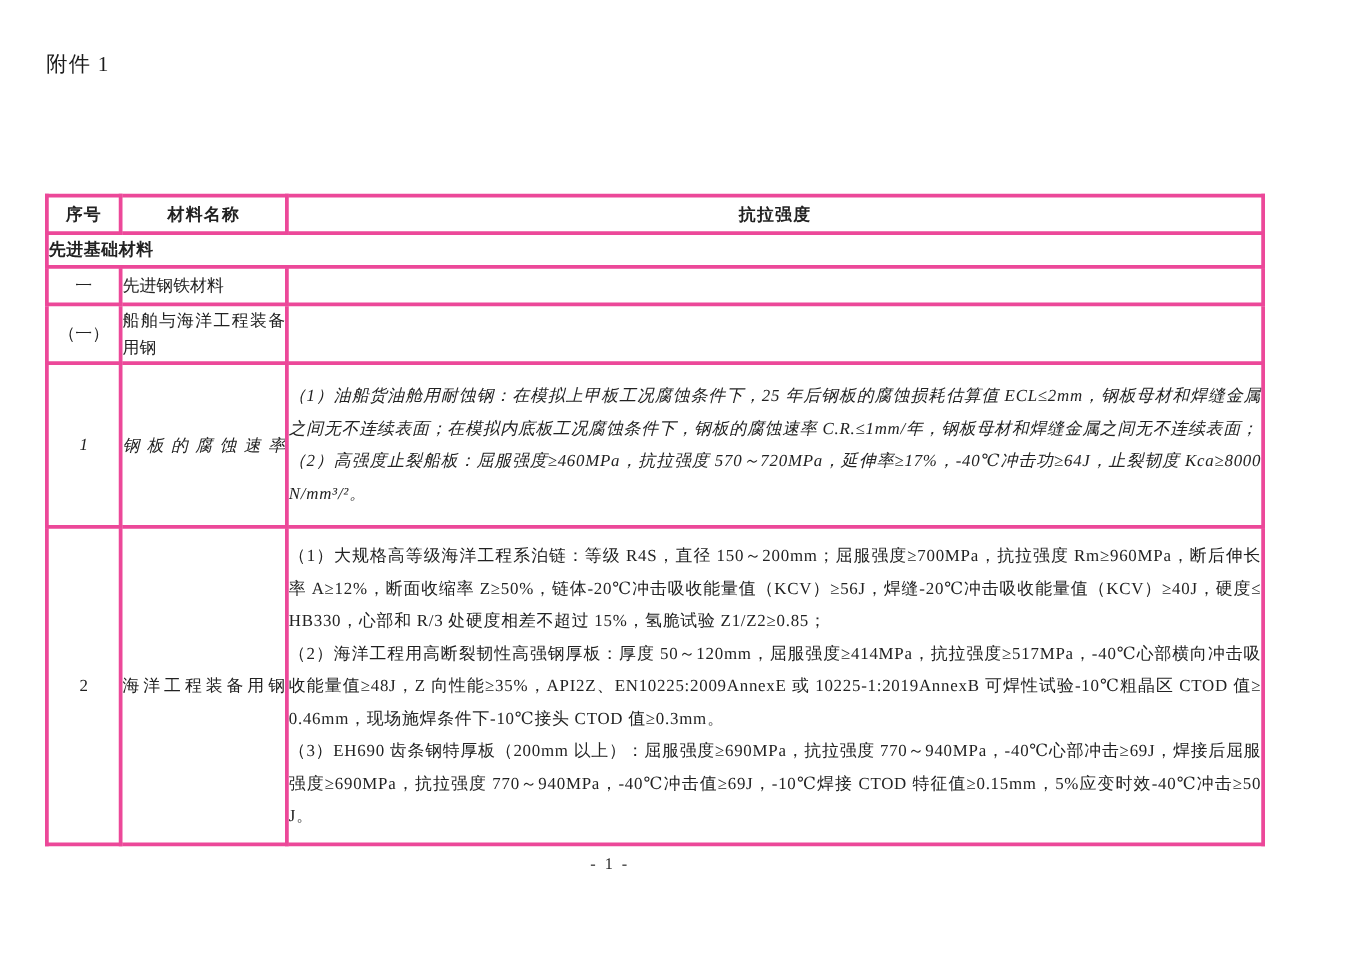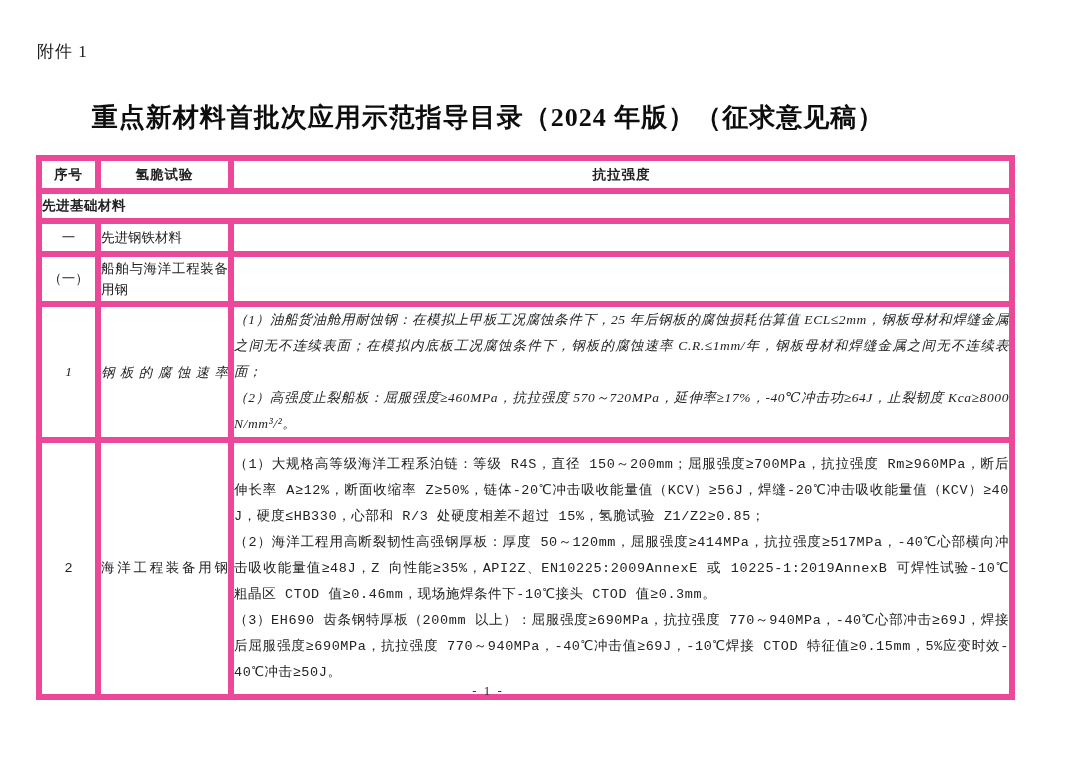--- a/index.html
+++ b/index.html
@@ -21,65 +21,64 @@
     text-align: center; font-size: 26px; font-weight: bold;
     letter-spacing: 1px; color: #0d0d0d;
   }
 
   table.materials {
     position: absolute; left: 36px; top: 155px;
     width: 973px; border-collapse: collapse; table-layout: fixed;
     border: 1px solid #3c3c3c; border-top: 3px solid #101010;
   }
   table.materials th, table.materials td {
-    border: 6px solid #ec4899;
+    border: 3px solid #ec4899;
     font-size: 13.5px; color: #222;
     padding: 0; vertical-align: middle;
     overflow: hidden;
   }
   th.hdr { font-weight: bold; height: 27px; text-align: center; font-size: 14px; letter-spacing: 1px; }
   td.section-cell { font-weight: bold; font-size: 14.5px; height: 24px; padding: 0 4px; letter-spacing: 0.5px; margin-left: 12px; }
   td.idx { text-align: center; }
   td.mat { padding: 2px 8px; line-height: 21px; }
   td.mat.dist { text-align: justify; text-align-last: justify; }
   td.mat.wrap { text-align: justify; margin-left: 40px; }
   tr.r-empty1 td { height: 27px; }
   tr.r-empty2 td { height: 44px; }
   tr.r-data1 td { height: 128px; font-style: italic; }
-  tr.r-data2 td { height: 251px; font-family: Liberation Mono, monospace; }
+  tr.r-data2 td { height: 251px; }
   td.perf { padding: 3px 10px; vertical-align: middle; }
   td.perf p {
     margin: 0; line-height: 26px; text-align: justify;
     letter-spacing: 0.6px; word-break: break-all;
   }
 
   .page-number {
     position: absolute; left: 0; right: 0; top: 683px;
     text-align: center; font-size: 13px; color: #2a2a2a; letter-spacing: 2px;
   }
 </style>
 </head>
 <body>
 
 <div class="sheet">
 
   <div class="attachment">附件 1</div>
 
-  <div class="doc-title">重点新材料首批次应用示范指导目录（2024 年版）（征求意见稿）</div>
 
   <table class="materials">
     <colgroup>
       <col style="width:59px">
       <col style="width:133px">
       <col style="width:781px">
     </colgroup>
     <thead>
       <tr>
         <th class="hdr">序号</th>
-        <th class="hdr">氢脆试验</th>
+        <th class="hdr">材料名称</th>
         <th class="hdr">抗拉强度</th>
       </tr>
     </thead>
     <tbody>
       <tr>
         <td class="section-cell" colspan="3">先进基础材料</td>
       </tr>
 
       <tr class="r-empty1">
         <td class="idx">一</td>

